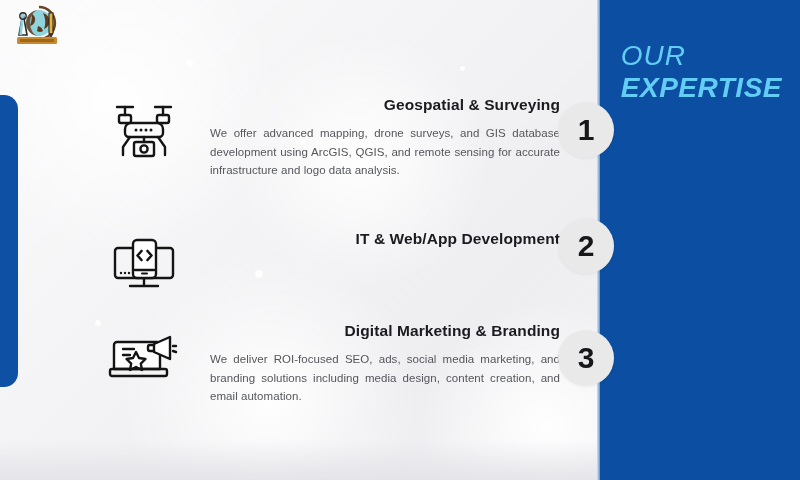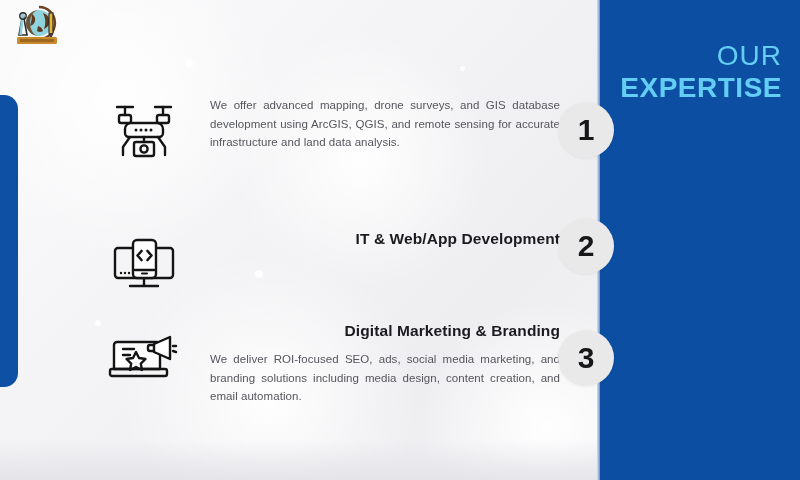--- a/index.html
+++ b/index.html
@@ -33,21 +33,21 @@
   
   .blue-panel{
     position:absolute;right:0;top:0;width:203px;height:480px;
     background:#0b4ea2;
   }
   .panel-edge{
     position:absolute;left:597px;top:0;width:3px;height:480px;
     background:linear-gradient(90deg, rgba(255,255,255,0.85), rgba(168,196,228,0.55));
   }
   .panel-head{
-    position:absolute;right:18px;top:42px;text-align:right;line-height:1;
+    position:absolute;right:18px;top:42px;line-height:1;font-style:italic;
   }
   .panel-head .l1{
     font-size:28px;letter-spacing:1px;color:#63cdf3;font-weight:400;
     display:block;margin-bottom:4px;
   }
   .panel-head .l2{
     font-size:28px;letter-spacing:0.5px;color:#63cdf3;font-weight:700;display:block;
   }
 
   
@@ -161,21 +161,22 @@
 
           <path d="M22 37 L15 47 L15 55"></path>
           <path d="M50 37 L57 47 L57 55"></path>
 
           <line x1="36" y1="37" x2="36" y2="42"></line>
           <rect x="26" y="42" width="20" height="14" rx="2"></rect>
           <circle cx="36" cy="49" r="3.6"></circle>
         </svg>
       </div>
       <div class="row-body">
-        <p class="row-desc">We offer advanced mapping, drone surveys, and GIS database development using ArcGIS, QGIS, and remote sensing for accurate infrastructure and land data analysis.</p>
+        <div class="row-title">Geospatial &amp; Surveying</div>
+        <p class="row-desc">We offer advanced mapping, drone surveys, and GIS database development using ArcGIS, QGIS, and remote sensing for accurate infrastructure and logo data analysis.</p>
       </div>
     </div>
 
     <div class="row r2">
       <div class="row-icon">
         <svg width="72" height="62" viewBox="0 0 72 62" fill="none" stroke="#141414" stroke-width="2.4" stroke-linecap="round" stroke-linejoin="round" xmlns="http://www.w3.org/2000/svg">
 
           <path d="M10 14 h52 a3 3 0 0 1 3 3 v24 a3 3 0 0 1 -3 3 h-52 a3 3 0 0 1 -3 -3 v-24 a3 3 0 0 1 3 -3 z"></path>
           <line x1="36" y1="44" x2="36" y2="51"></line>
           <line x1="22" y1="52" x2="50" y2="52"></line>

